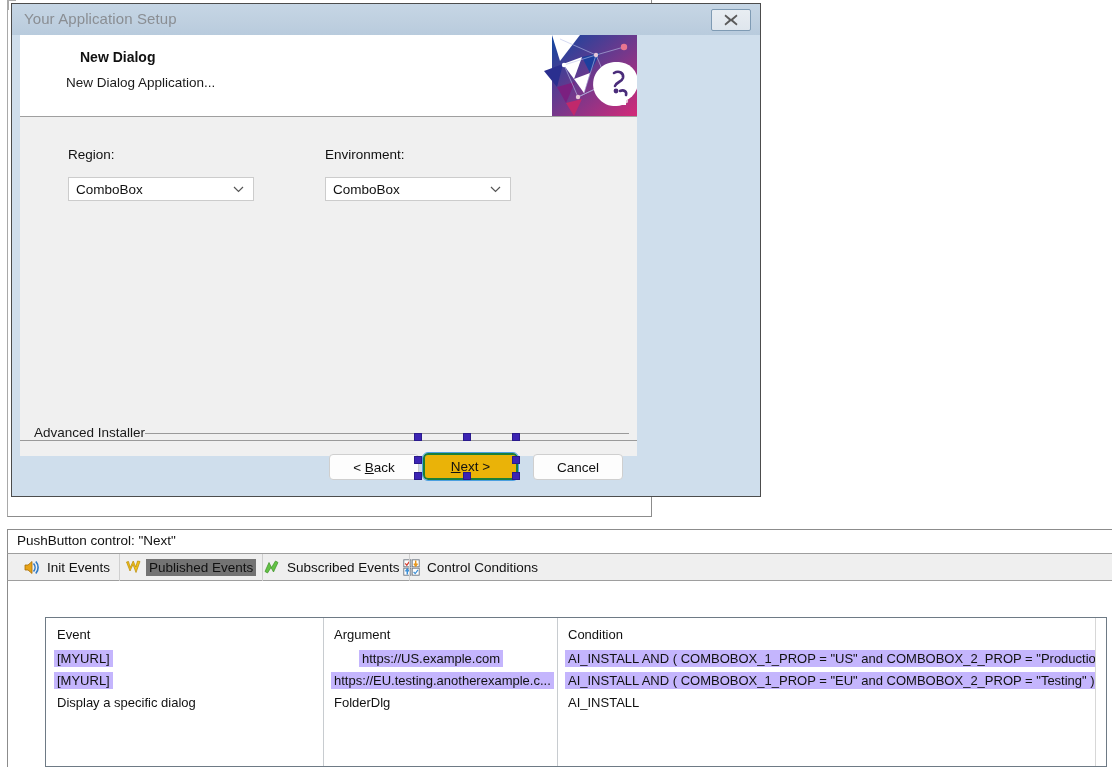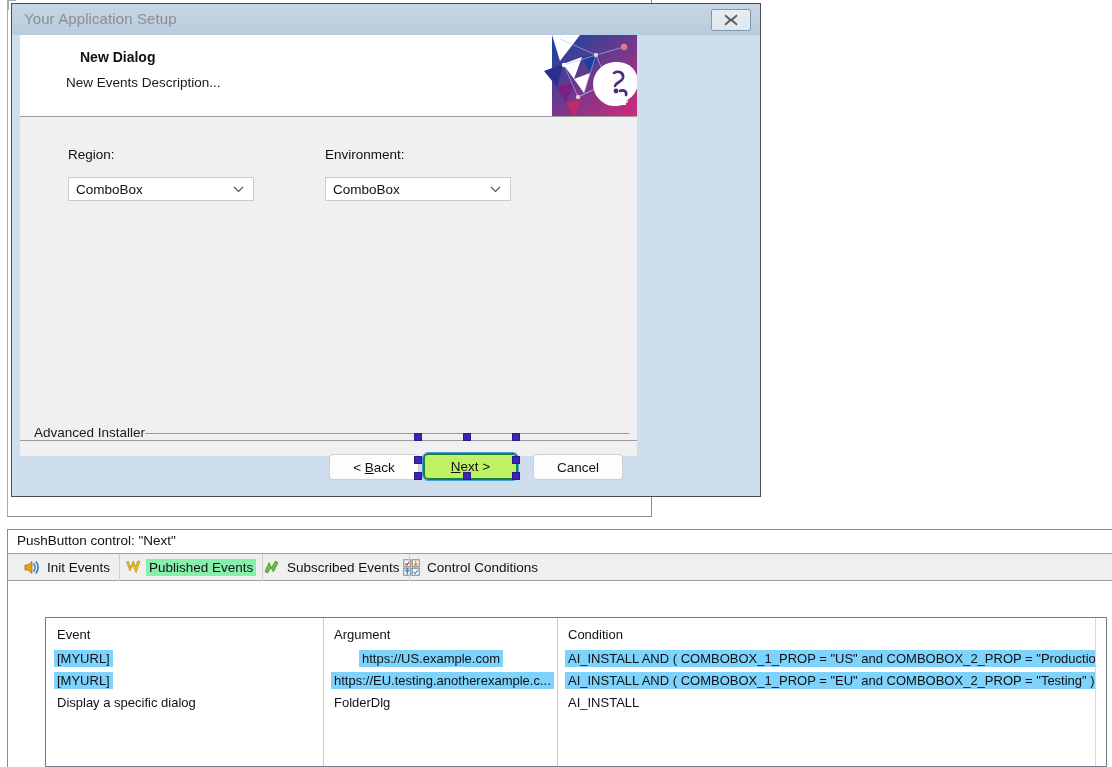--- a/index.html
+++ b/index.html
@@ -88,21 +88,21 @@
     background: #9a9a9a;
   }
 
   .dlg-btn {
     position: absolute; height: 26px; background: #fdfdfd;
     border: 1px solid #cfcfcf; border-radius: 4px;
     display: flex; align-items: center; justify-content: center;
     font-size: 13.5px; color: #111;
   }
   .btn-next-sel {
-    position: absolute; background: #bef264;
+    position: absolute; background: #eab308;
     border: 2px solid #1a7f3c;
     outline: 1px solid #4a9fe0;
     border-radius: 5px; height: 27px;
     display: flex; align-items: center; justify-content: center;
     font-size: 13.5px; color: #111;
   }
   .u { text-decoration: underline; }
   .handle {
     position: absolute; width: 8px; height: 8px;
     background: #3c24b4; border: 1px solid #2a1a8c;
@@ -130,21 +130,21 @@
   .tab {
     position: absolute; top: 0px; height: 27px;
     display: flex; align-items: center; gap: 7px;
     padding: 0 9px 0 7px;
     font-size: 13.5px; color: #111;
     border-right: 1px solid #cfcfcf;
   }
   .tab-ico { width: 17px; height: 17px; flex: 0 0 17px; }
   .tab-label { position: relative; white-space: nowrap; }
   .tab-label.hl {
-    background: #86efac; padding: 1px 3px; margin: -1px -3px;
+    background: #737373; padding: 1px 3px; margin: -1px -3px;
   }
 
   .panel-area {
     position: absolute; left: 7px; top: 581px; width: 1105px; height: 186px;
     background: #ffffff; border-left: 1px solid #8c8c8c;
   }
 
   .grid {
     position: absolute; left: 37px; top: 36px; width: 1062px; height: 150px;
     background: #ffffff;
@@ -154,21 +154,21 @@
   .grid-scroll {
     position: absolute; right: 0; top: 0; width: 11px; height: 100%;
     background: #ffffff; border-left: 1px solid #d7d7d7;
   }
   .col-div { position: absolute; top: 0; width: 1px; height: 100%; background: #c8ccd0; }
   .grid-cell {
     position: absolute; font-size: 13px; color: #111;
     white-space: nowrap;
   }
   .grid-cell.header { color: #111; }
-  .hlcell { background: #7dd3fc; padding: 1px 3px; margin-left: -3px; }
+  .hlcell { background: #c4b5fd; padding: 1px 3px; margin-left: -3px; }
 </style>
 </head>
 <body>
 
 <div id="root">
 
   <div class="designer-pane">
     <div class="designer-corner"></div>
 
     <div class="dlg">
@@ -177,21 +177,21 @@
         <div class="dlg-title">Your Application Setup</div>
         <div class="dlg-close">
           <svg width="16" height="14" viewBox="0 0 16 14">
             <path d="M2.5 1.5 L8 6 L13.5 1.5 L14.5 3 L10 7 L14.5 11 L13.5 12.5 L8 8 L2.5 12.5 L1.5 11 L6 7 L1.5 3 Z" fill="#5a5a5a"></path>
           </svg>
         </div>
       </div>
 
       <div class="dlg-banner">
         <div class="banner-heading">New Dialog</div>
-        <div class="banner-sub">New Events Description...</div>
+        <div class="banner-sub">New Dialog Application...</div>
         <svg class="banner-art" viewBox="0 0 107 81">
           <defs>
             <linearGradient id="bgrad" x1="0" y1="0" x2="0.45" y2="1">
               <stop offset="0%" stop-color="#1f3fa0"></stop>
               <stop offset="45%" stop-color="#6a2a8c"></stop>
               <stop offset="100%" stop-color="#c0296b"></stop>
             </linearGradient>
             <linearGradient id="bgrad2" x1="0.1" y1="0" x2="1" y2="1">
               <stop offset="0%" stop-color="#17459e"></stop>
               <stop offset="100%" stop-color="#d42a78"></stop>

